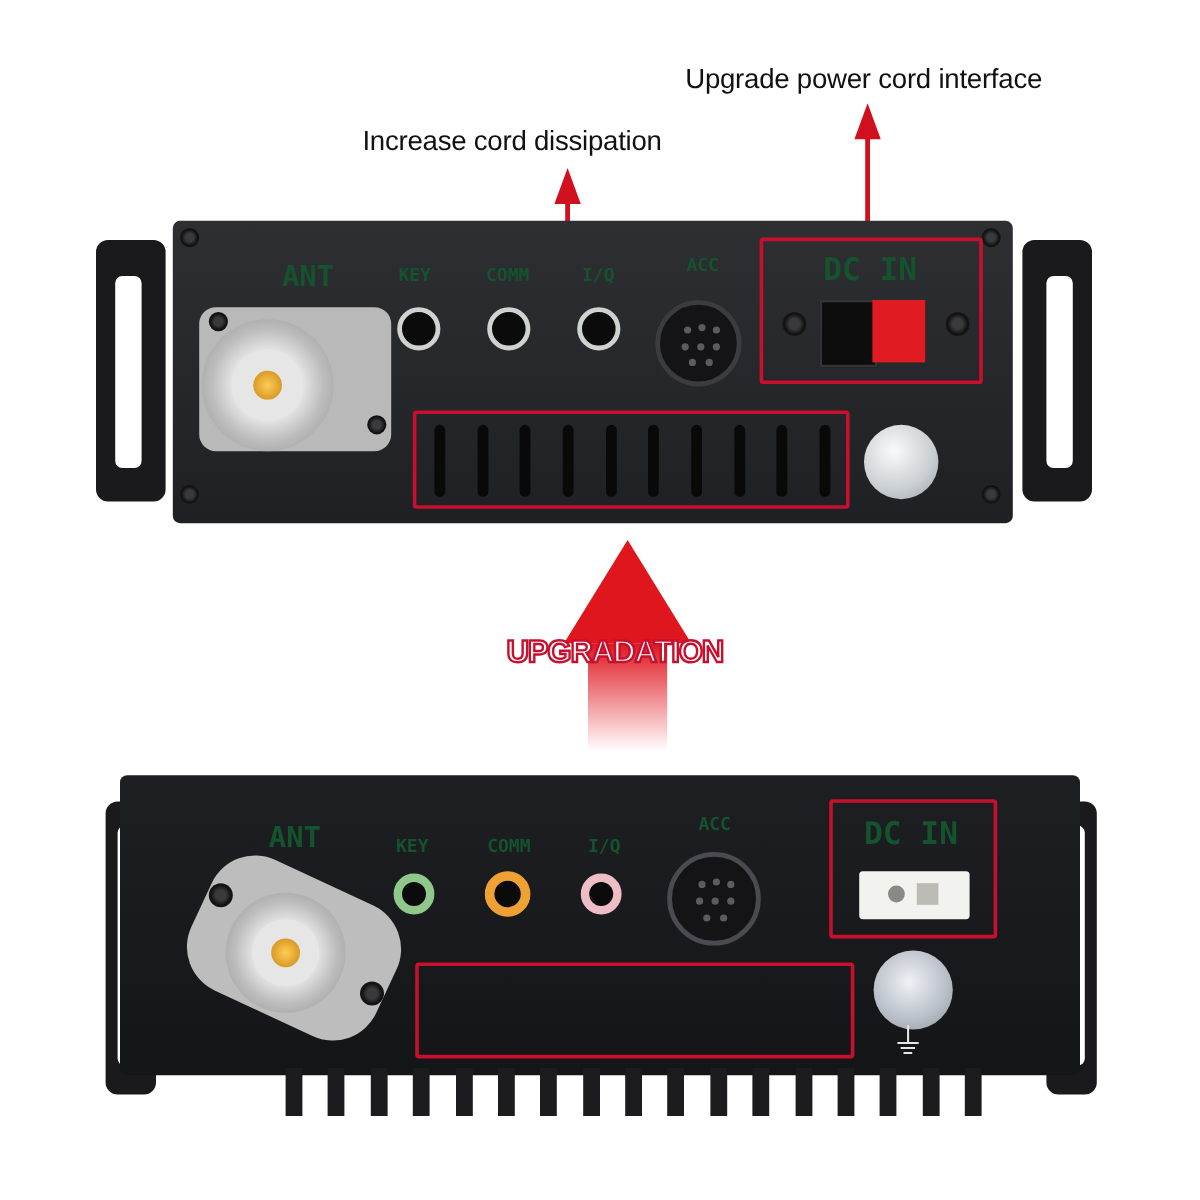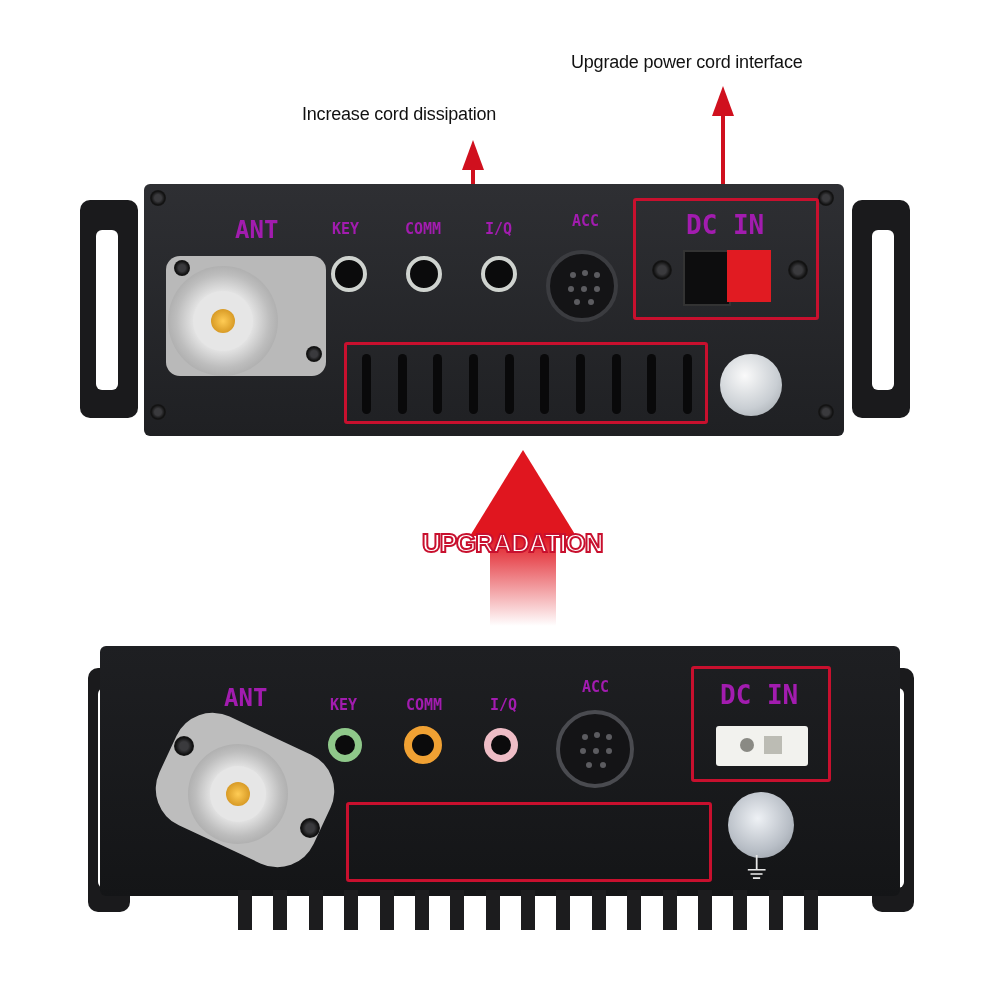--- a/index.html
+++ b/index.html
@@ -1,24 +1,24 @@
 <!DOCTYPE html>
 <html><head>
 <meta charset="utf-8">
 <style>
   html,body{margin:0;padding:0;background:#fff;}
   body{width:1000px;height:1000px;position:relative;overflow:hidden;font-family:"Liberation Sans",sans-serif;}
   .abs{position:absolute;}
-  .caption{color:#111;font-size:18px;white-space:nowrap;letter-spacing:-0.2px;}
+  .caption{color:#111;font-size:23px;white-space:nowrap;letter-spacing:-0.2px;}
   .arrow-line{background:#d0101e;width:4px;}
   .arrow-head{width:0;height:0;border-left:11px solid transparent;border-right:11px solid transparent;border-bottom:30px solid #d0101e;}
   .panel{background:linear-gradient(#2e2f33,#1f2023);border-radius:6px;}
   .bracket{background:#1a1a1c;border-radius:10px;}
   .bracket-hole{background:#fff;border-radius:6px;}
-  .lbl{color:#a21caf;font-family:"DejaVu Sans Mono",monospace;font-weight:bold;white-space:nowrap;}
+  .lbl{color:#14532d;font-family:"DejaVu Sans Mono",monospace;font-weight:bold;white-space:nowrap;}
   .jack{border-radius:50%;background:#0b0b0c;box-sizing:border-box;}
   .screw{width:16px;height:16px;border-radius:50%;background:radial-gradient(#3a3a3d 30%,#111 60%,#2a2a2c 100%);}
   .redbox{border:3px solid #c8102e;box-sizing:border-box;border-radius:3px;}
   .vent{background:#09090a;border-radius:6px;width:9px;}
   .fin{background:#1c1c1e;width:14px;}
   .knob{border-radius:50%;background:radial-gradient(circle at 40% 35%,#fafafa,#c9ced3 60%,#9aa0a6);}
   .mini-din{border-radius:50%;background:#141416;border:4px solid #3b3c40;box-sizing:border-box;}
   .pin{width:6px;height:6px;border-radius:50%;background:#5c5c60;position:absolute;}
   .so239-nut{border-radius:50%;background:radial-gradient(circle,#f1f1f1 30%,#bdbdbd 60%,#8e8e8e 100%);}
   .so239-core{border-radius:50%;background:#e6e6e6;}

